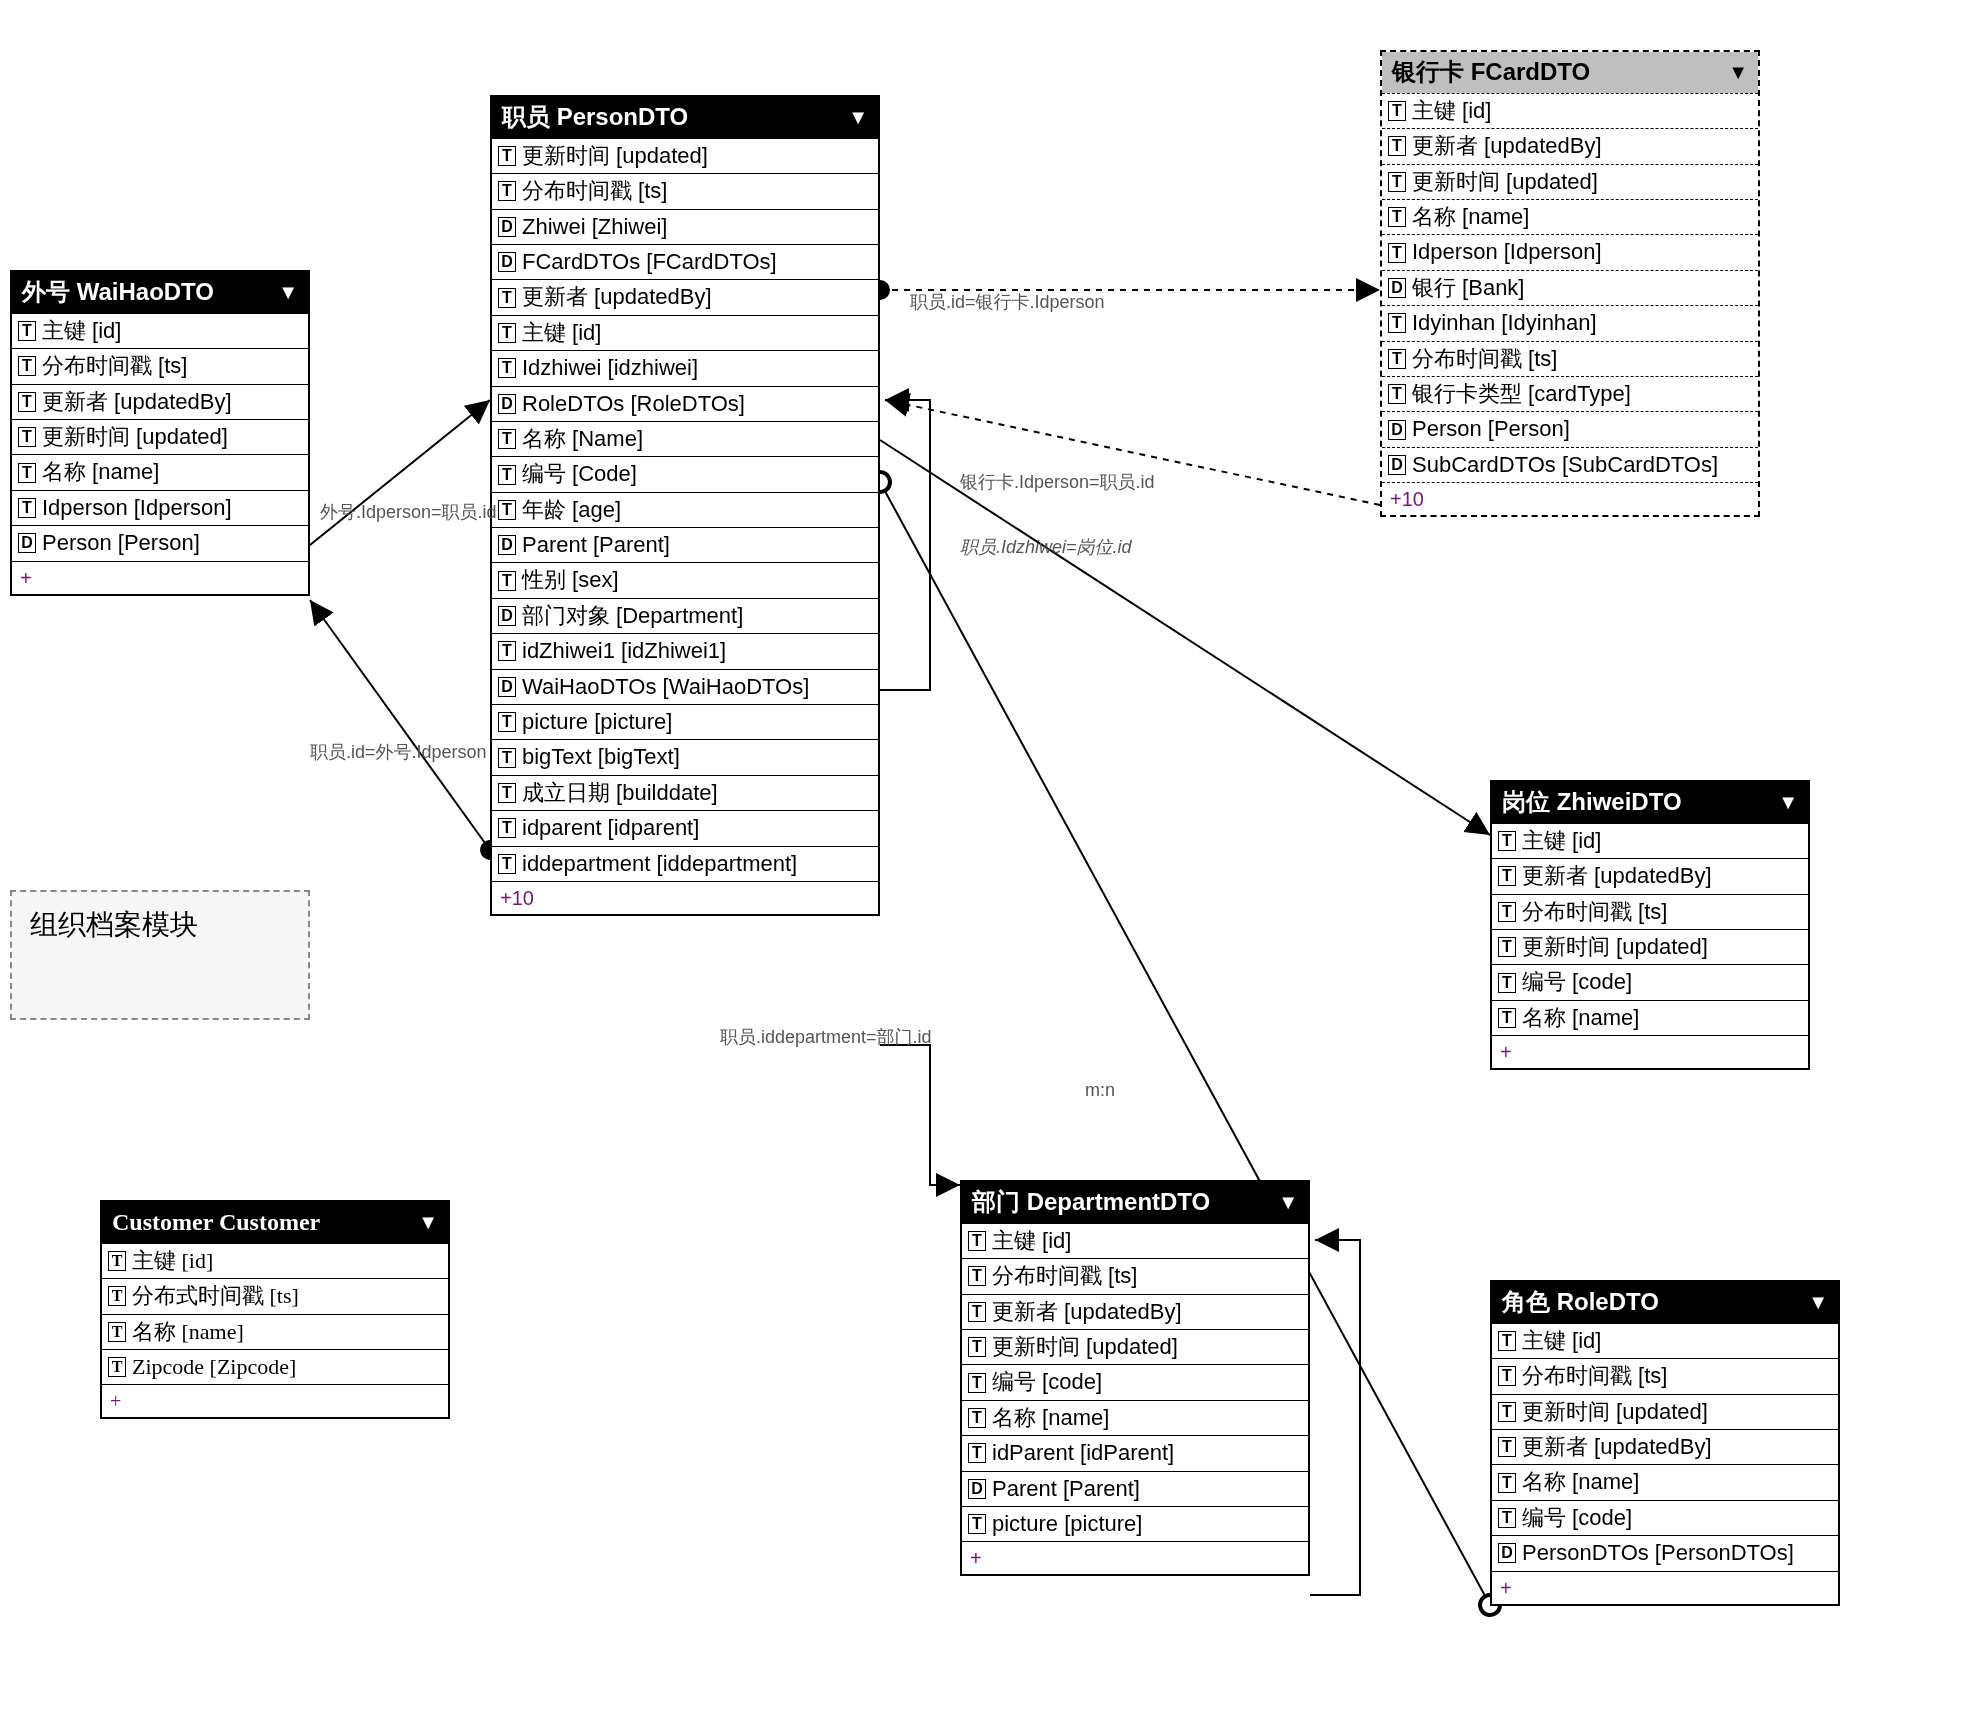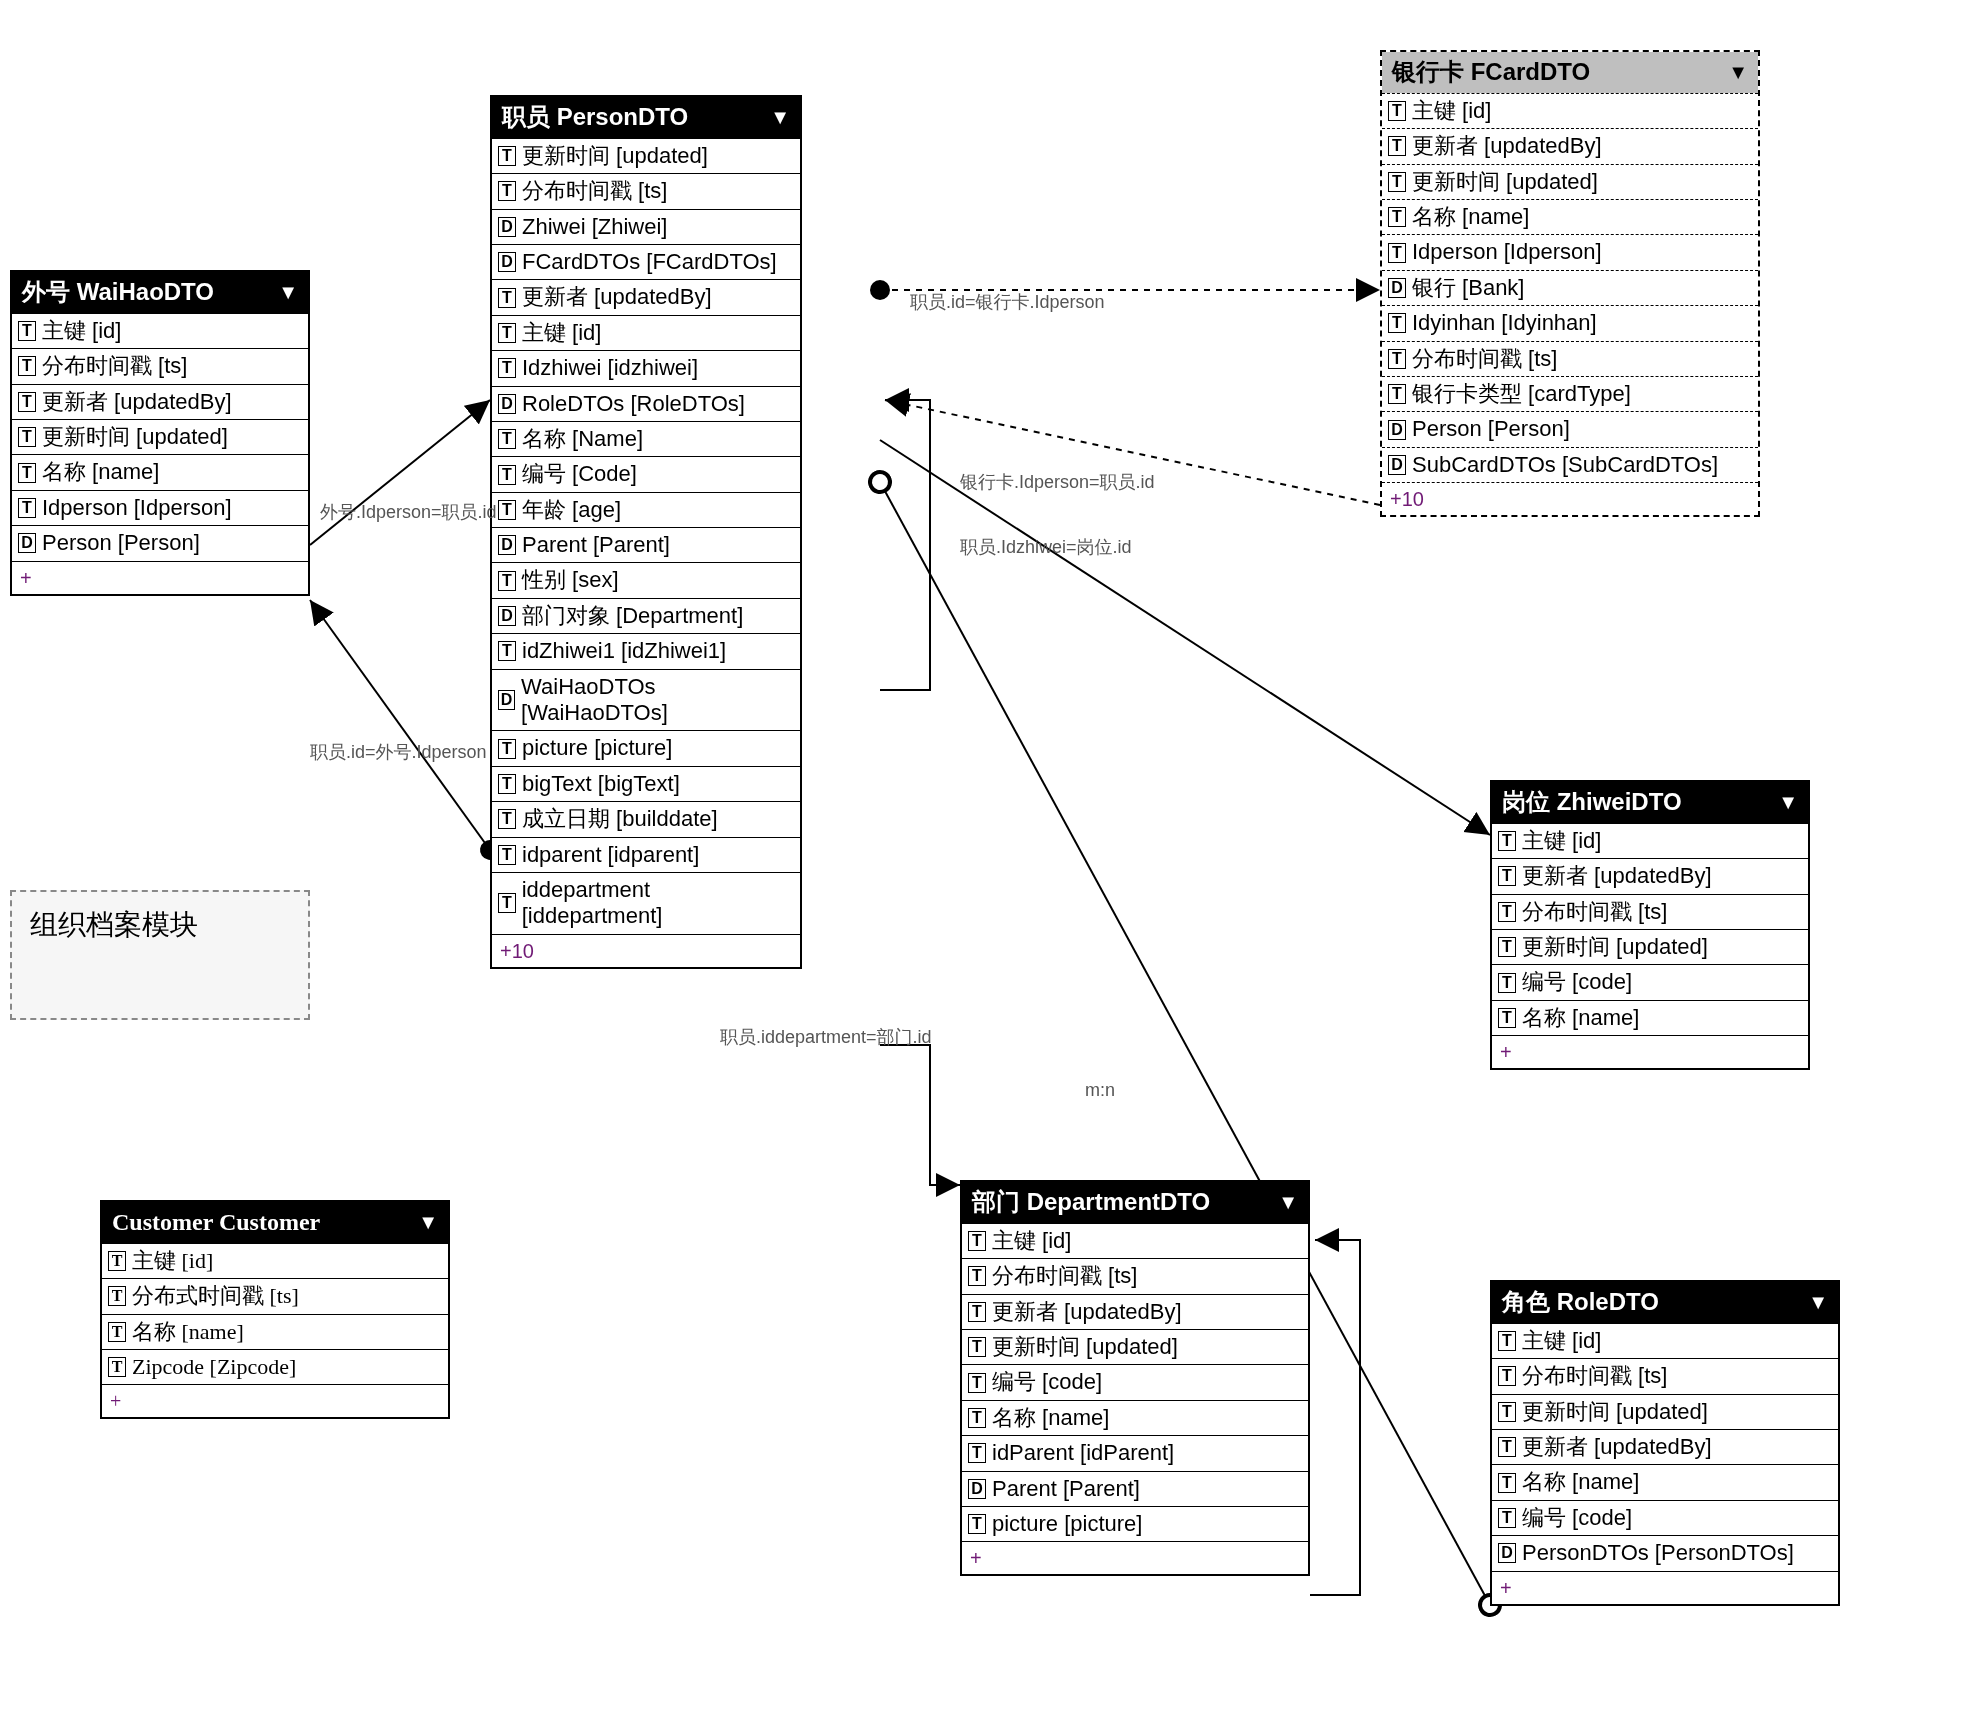--- a/index.html
+++ b/index.html
@@ -158,21 +158,21 @@
           <span class="badge">T</span>
           <span>Idperson [Idperson]</span>
         </div>
         <div class="row">
           <span class="badge">D</span>
           <span>Person [Person]</span>
         </div>
       </div>
       <div class="footer">+</div>
     </div>
-<div id="e-person" class="entity" style="left: 490px; top: 95px; width: 312px;">
+<div id="e-person" class="entity" style="left: 490px; top: 95px; width: 390px;">
       <div class="title">
         <span>职员 PersonDTO</span>
         <span class="chev">▼</span>
       </div>
       <div class="rows">
         <div class="row">
           <span class="badge">T</span>
           <span>更新时间 [updated]</span>
         </div>
         <div class="row">
@@ -454,18 +454,18 @@
 
 <div class="note" style="left: 10px; top: 890px;">
   <span>组织档案模块</span>
 </div>
 
 <div id="rel-labels">
       <div class="rel-label" style="left: 320px; top: 480px; margin-top: 20px;">外号.Idperson=职员.id</div>
       <div class="rel-label" style="left: 310px; top: 740px;">职员.id=外号.Idperson</div>
       <div class="rel-label" style="left: 910px; top: 290px;">职员.id=银行卡.Idperson</div>
       <div class="rel-label" style="left: 960px; top: 470px;">银行卡.Idperson=职员.id</div>
-      <div class="rel-label" style="left: 960px; top: 535px;">职员.Idzhiwei=岗位.id</div>
+      <div class="rel-label" style="left: 960px; top: 535px; font-style: italic;">职员.Idzhiwei=岗位.id</div>
       <div class="rel-label" style="left: 720px; top: 1025px;">职员.iddepartment=部门.id</div>
       <div class="rel-label" style="left: 1085px; top: 1080px;">m:n</div>
     </div>
 
 </div>
 
 </body></html>

